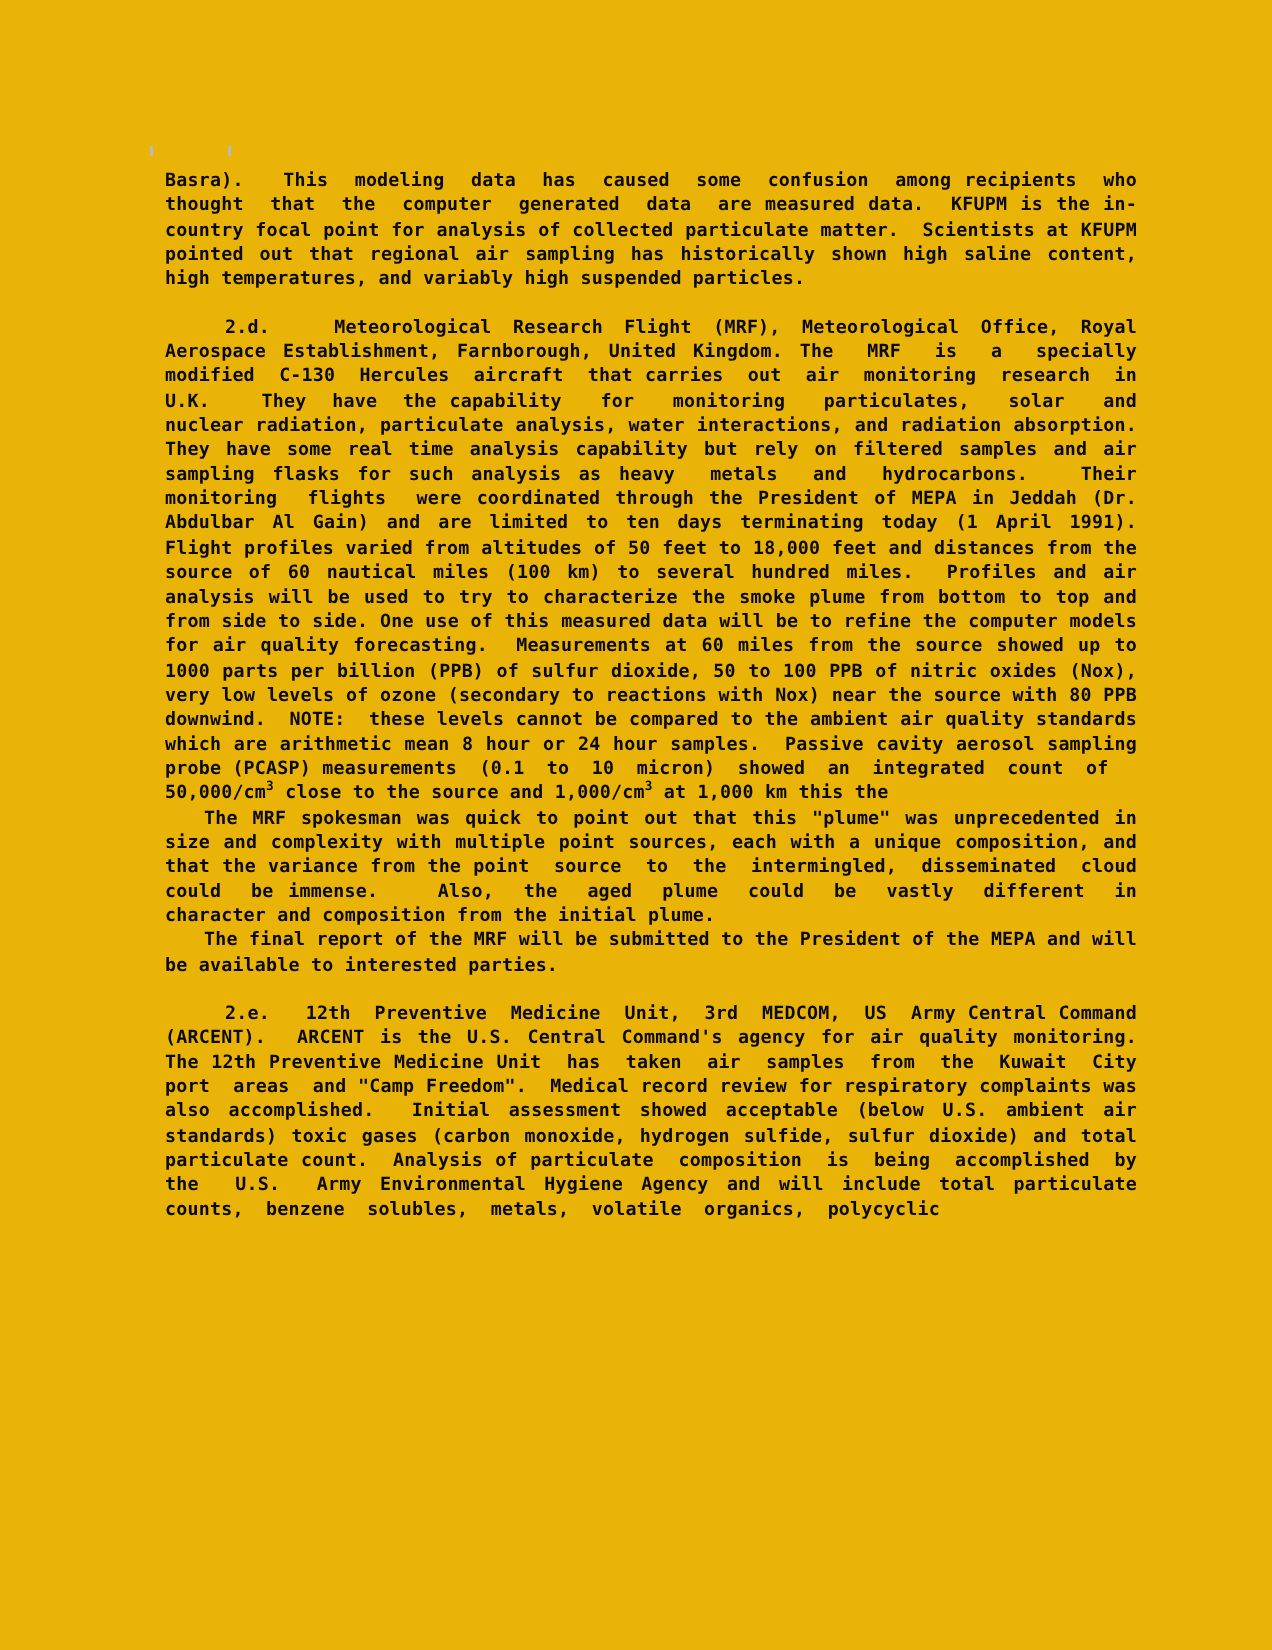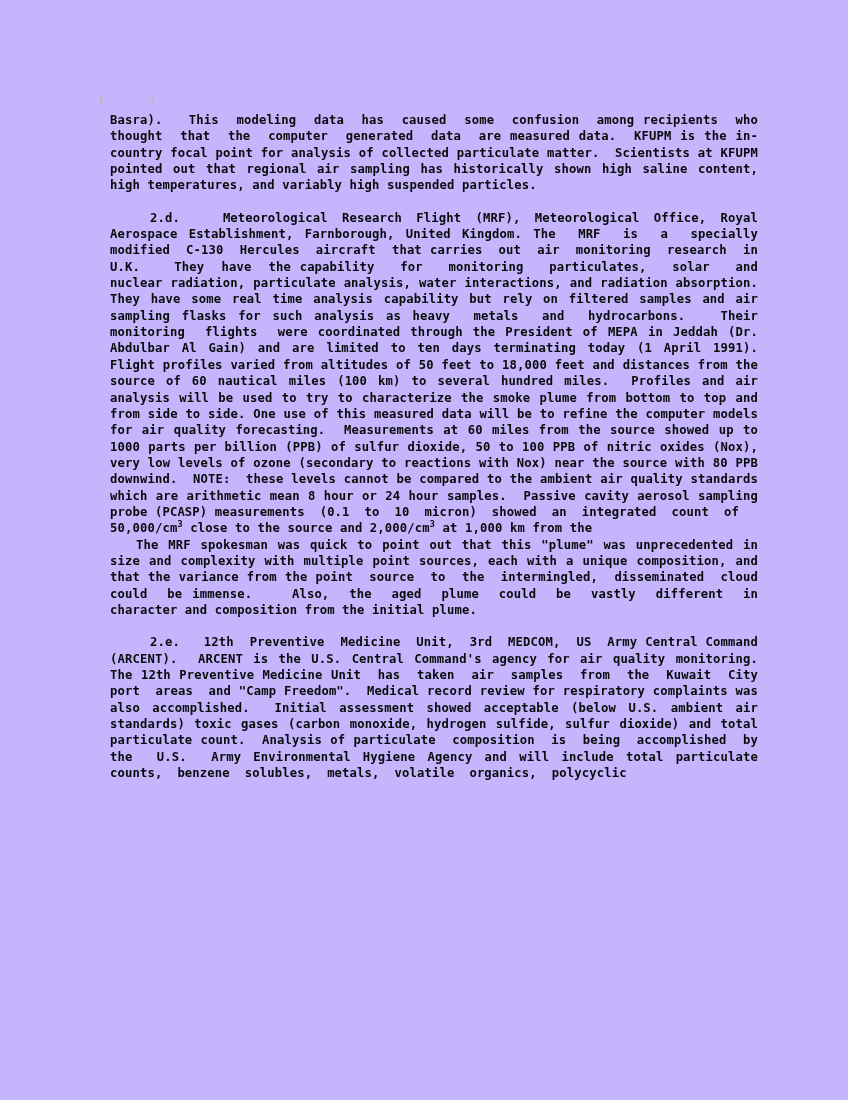--- a/index.html
+++ b/index.html
@@ -10,21 +10,21 @@
   body {
     width: 848px;
     height: 1100px;
     overflow: hidden;
     font-family: "DejaVu Sans Mono", monospace;
   }
   .page {
     position: relative;
     width: 848px;
     height: 1100px;
-    background: #c4b5fd;
+    background: #eab308;
   }
   .scan-mark {
     position: absolute;
     background: #b9b9b9;
   }
   .mark-a { left: 100px; top: 97px; width: 2px; height: 7px; }
   .mark-b { left: 152px; top: 97px; width: 2px; height: 7px; }
 
   .content {
     position: absolute;
@@ -67,24 +67,25 @@
   <div class="scan-mark mark-b"></div>
 
   <div class="content">
 
     <p>Basra).   This  modeling  data  has  caused  some  confusion  among recipients  who  thought  that  the  computer  generated  data  are measured data.  KFUPM is the in-country focal point for analysis of collected particulate matter.  Scientists at KFUPM pointed out that regional air sampling has historically shown high saline content, high temperatures, and variably high suspended particles.</p>
 
     <div class="gap"></div>
 
     <p class="indent">2.d.   Meteorological Research Flight (MRF), Meteorological Office, Royal Aerospace Establishment, Farnborough, United Kingdom. The  MRF  is  a  specially  modified  C-130  Hercules  aircraft  that carries  out  air  monitoring  research  in  U.K.    They  have  the capability   for   monitoring   particulates,   solar   and   nuclear radiation, particulate analysis, water interactions, and radiation absorption.  They have some real time analysis capability but rely on filtered samples and air sampling flasks for such analysis as heavy  metals  and  hydrocarbons.   Their  monitoring  flights  were coordinated through the President of MEPA in Jeddah (Dr. Abdulbar Al Gain) and are limited to ten days terminating today (1 April 1991).  Flight profiles varied from altitudes of 50 feet to 18,000 feet and distances from the source of 60 nautical miles (100 km) to several hundred miles.  Profiles and air analysis will be used to try to characterize the smoke plume from bottom to top and from side to side. One use of this measured data will be to refine the computer models for air quality forecasting.  Measurements at 60 miles from the source showed up to 1000 parts per billion (PPB) of sulfur dioxide, 50 to 100 PPB of nitric oxides (Nox), very low levels of ozone (secondary to reactions with Nox) near the source with 80 PPB downwind.  NOTE:  these levels cannot be compared to the ambient air quality standards which are arithmetic mean 8 hour or 24 hour samples.  Passive cavity aerosol sampling probe (PCASP) measurements  (0.1  to  10  micron)  showed  an  integrated  count  of</p>
 
-    <p><span>50,000/cm</span><sup>3</sup><span> close to the source and 2,000/cm</span><sup>3</sup><span> at 1,000 km from the</span></p>
+    <p><span>50,000/cm</span><sup>3</sup><span> close to the source and 1,000/cm</span><sup>3</sup><span> at 1,000 km this the</span></p>
 
 
     <p class="indent-small">The MRF spokesman was quick to point out that this "plume" was unprecedented in size and complexity with multiple point sources, each with a unique composition, and that the variance from the point  source  to  the  intermingled,  disseminated  cloud  could  be immense.    Also,  the  aged  plume  could  be  vastly  different  in character and composition from the initial plume.</p>
 
+    <p class="indent-small">The final report of the MRF will be submitted to the President of the MEPA and will be available to interested parties.</p>
 
     <div class="gap"></div>
 
     <p class="indent">2.e.   12th  Preventive  Medicine  Unit,  3rd  MEDCOM,  US  Army Central Command (ARCENT).  ARCENT is the U.S. Central Command's agency for air quality monitoring.  The 12th Preventive Medicine Unit  has  taken  air  samples  from  the  Kuwait  City  port  areas  and "Camp Freedom".  Medical record review for respiratory complaints was also accomplished.  Initial assessment showed acceptable (below U.S. ambient air standards) toxic gases (carbon monoxide, hydrogen sulfide, sulfur dioxide) and total particulate count.  Analysis of particulate  composition  is  being  accomplished  by  the  U.S.  Army Environmental Hygiene Agency and will include total particulate counts,  benzene  solubles,  metals,  volatile  organics,  polycyclic</p>
 
   </div>
 </div>
 
 </body></html>

